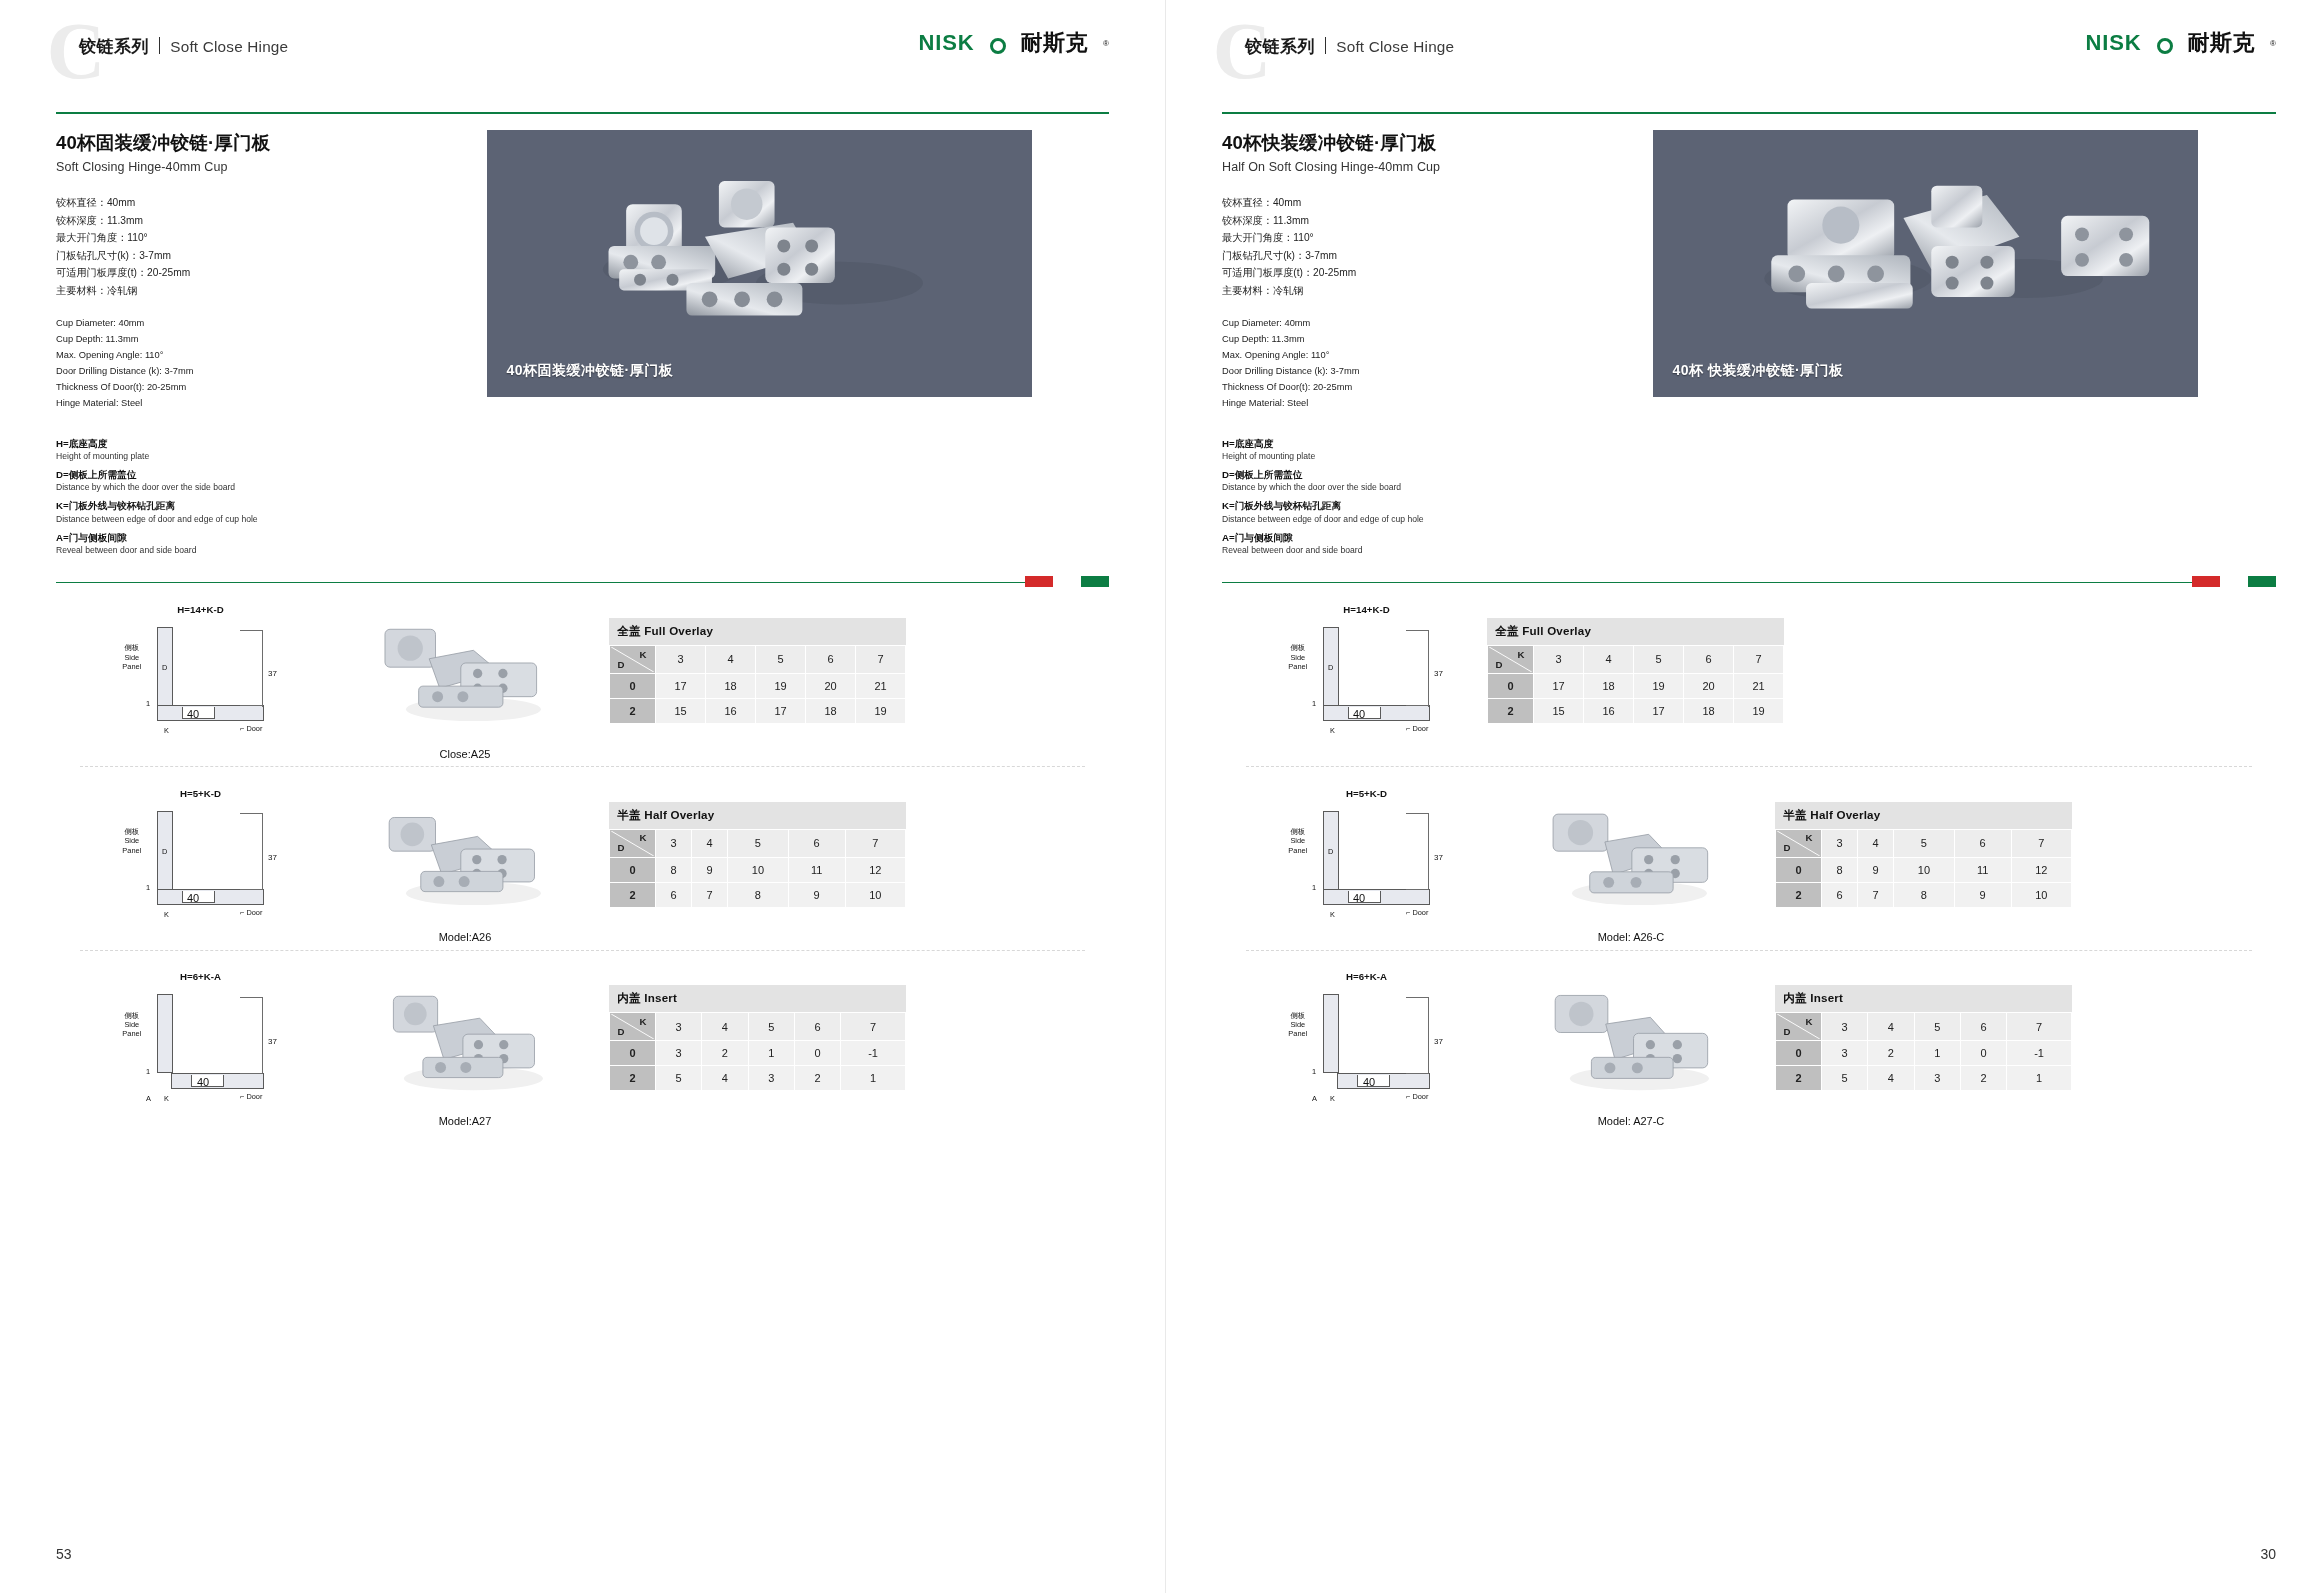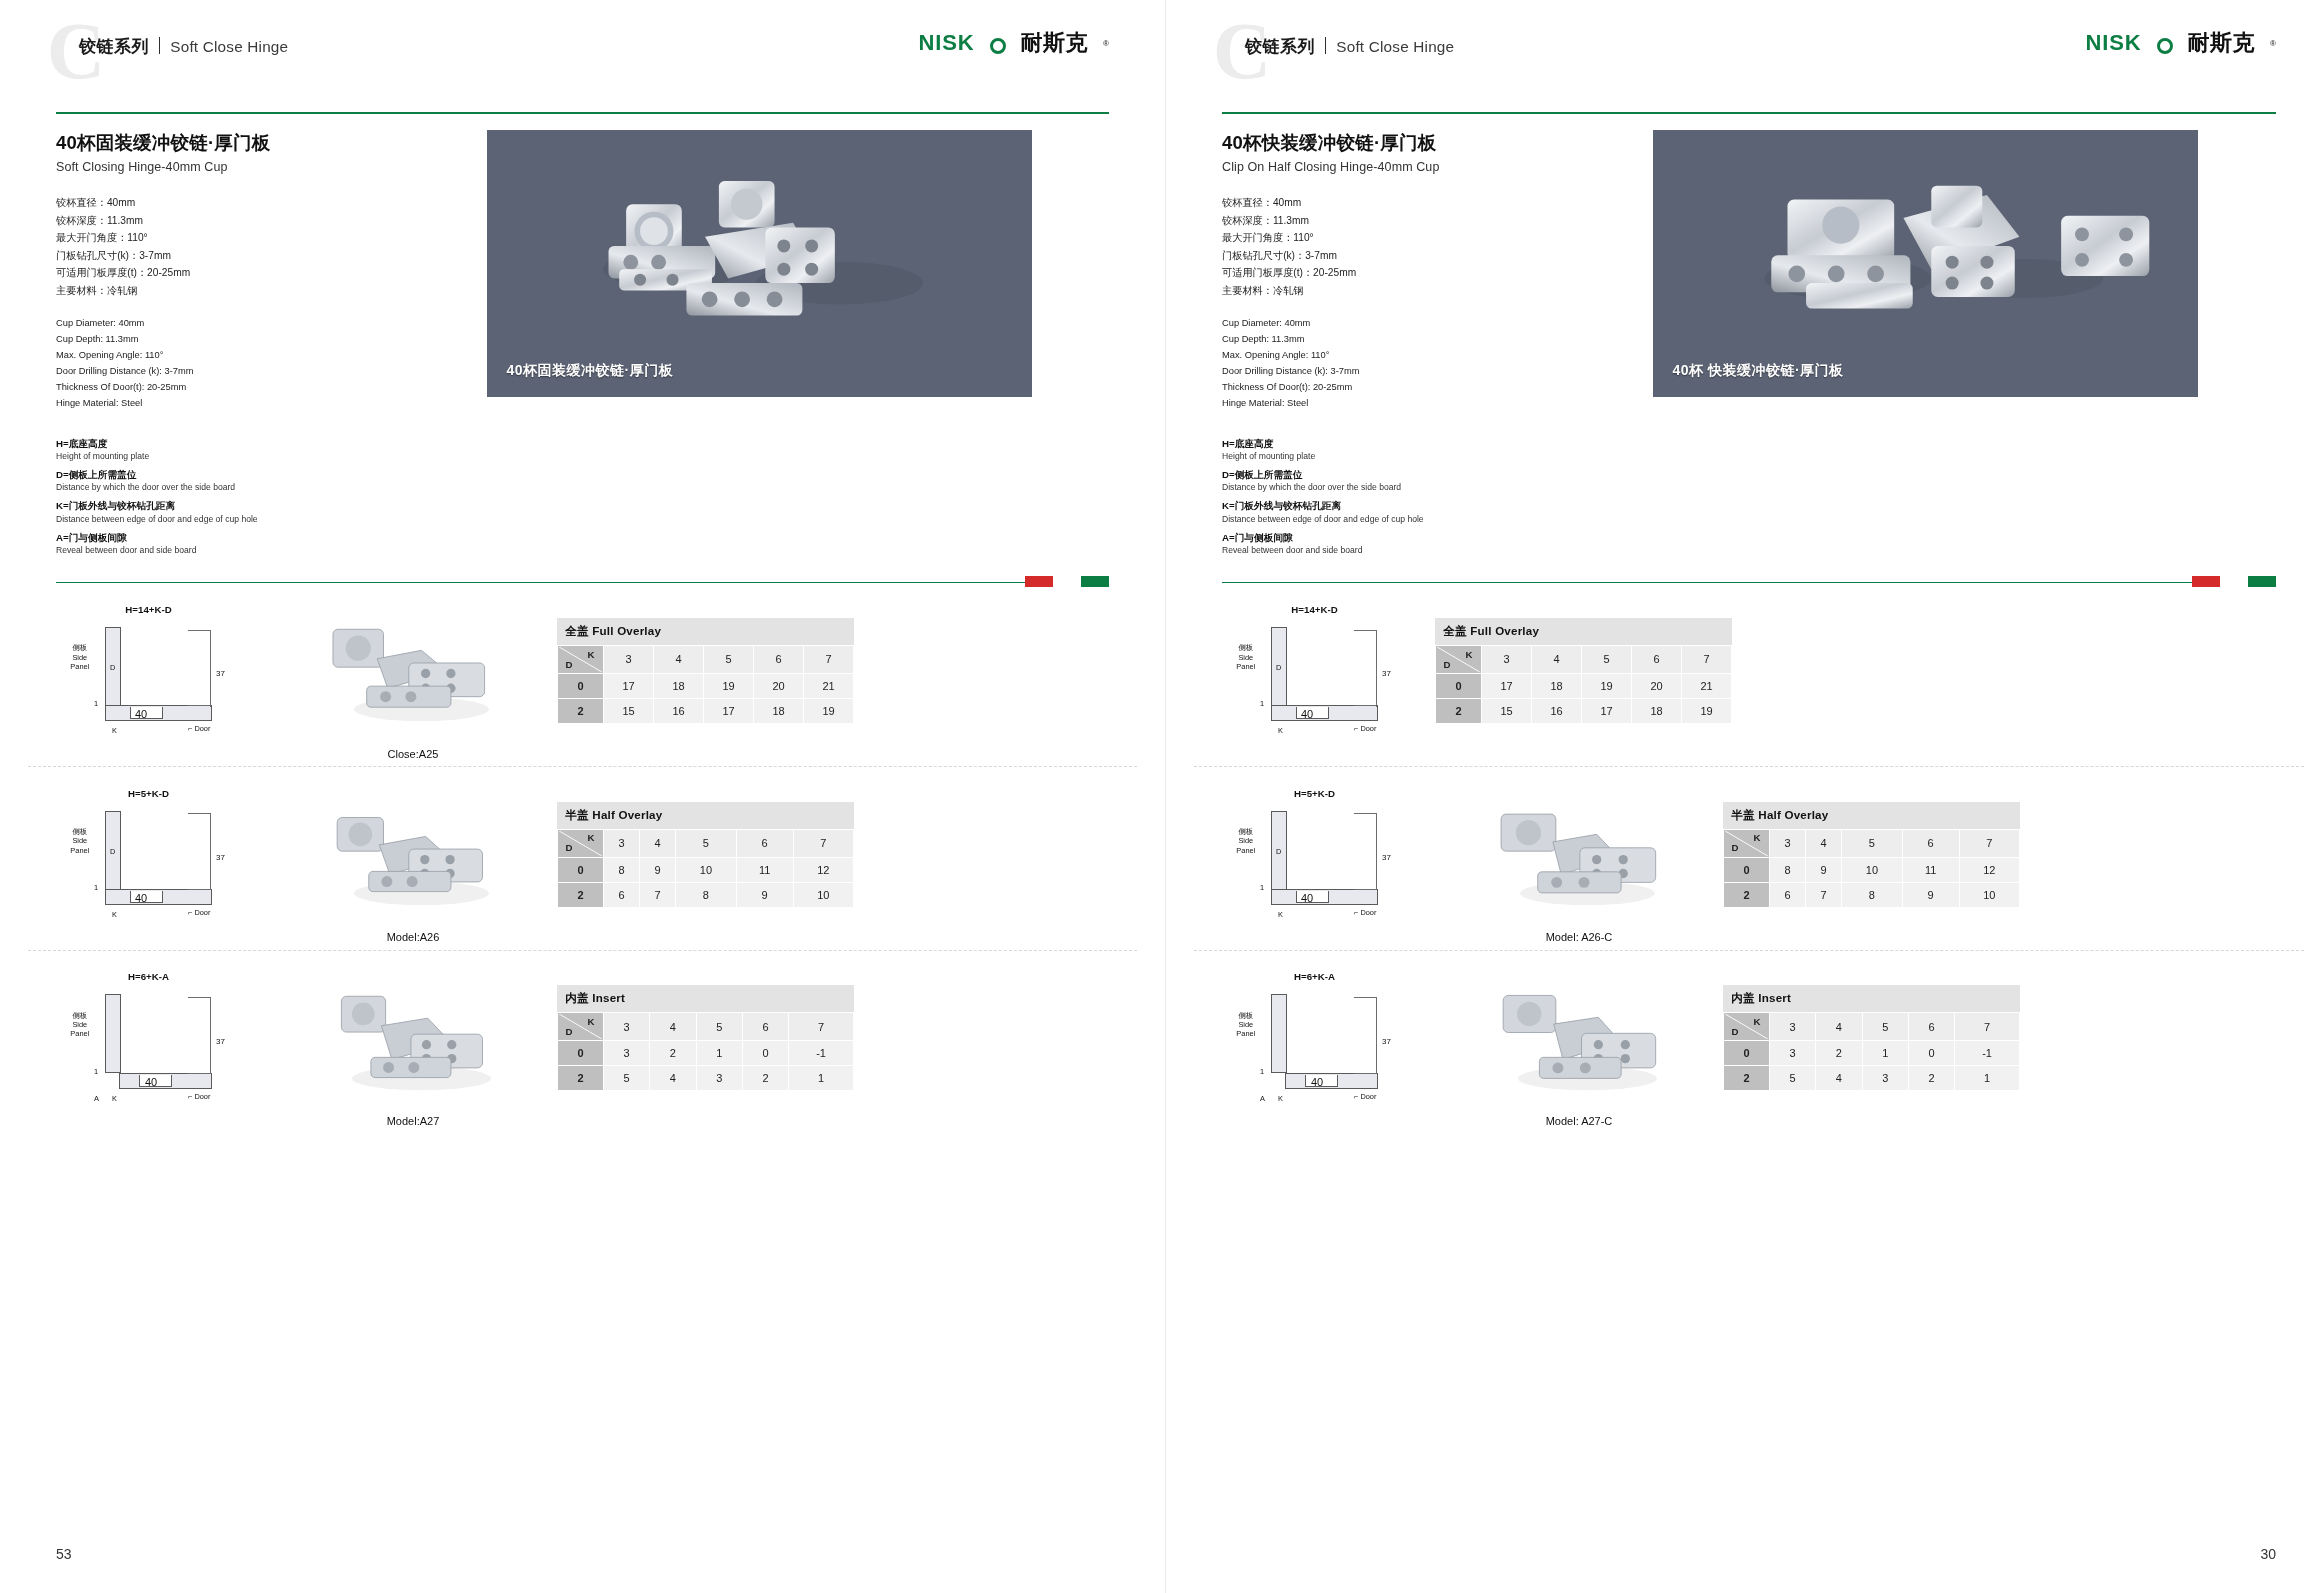--- a/index.html
+++ b/index.html
@@ -60,21 +60,21 @@
 
   
   .mid-rule { margin:20.4px 56px 0 56px; height:1.4px; background:#0c7d43; position:relative; }
   .flag { position:absolute; right:0; top:-5.6px; display:flex; height:10.2px; }
   .flag i { display:block; width:28px; height:10.2px; }
   .flag .r { background:#d42a2a; }
   .flag .w { background:#ffffff; }
   .flag .g { background:#0c7d43; }
 
   
-  .rows { padding:0 28px; }
+  .rows { padding:0 80px; }
   .row { display:flex; align-items:flex-start; padding:20.4px 0 9.3px 0; position:relative; }
   .row + .row { border-top:0.9px dashed #d8d8d8; }
 
   .cell-draw { width:241px; position:relative; height:153px; }
   .cell-photo { width:288px; height:153px; position:relative; }
   .cell-table { flex:1; padding-top:14px; }
 
   .model-label { font-size:11px; color:#111; text-align:center; margin-top:2.8px; }
   .draw-label-top { font-size:9.7px; font-weight:700; color:#111; text-align:center; }
 
@@ -508,21 +508,21 @@
           <span class="brand-cn">耐斯克</span>
           <span class="brand-r">®</span>
         </div>
       </div>
     </div>
     <div class="hdr-rule"></div>
 
     <div class="prod">
       <div class="prod-text">
         <div class="p-title-cn">40杯快装缓冲铰链·厚门板</div>
-        <div class="p-title-en">Clip On Half Closing Hinge-40mm Cup</div>
+        <div class="p-title-en">Half On Soft Closing Hinge-40mm Cup</div>
 
         <div class="spec-cn">
           <div>铰杯直径：40mm</div>
           <div>铰杯深度：11.3mm</div>
           <div>最大开门角度：110°</div>
           <div>门板钻孔尺寸(k)：3-7mm</div>
           <div>可适用门板厚度(t)：20-25mm</div>
           <div>主要材料：冷轧钢</div>
         </div>
 

